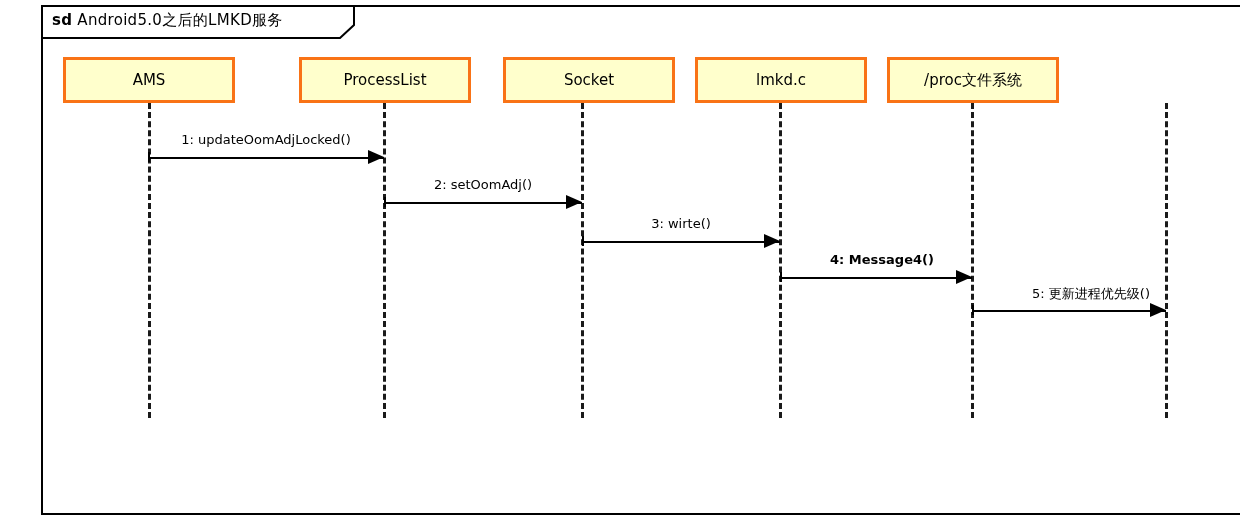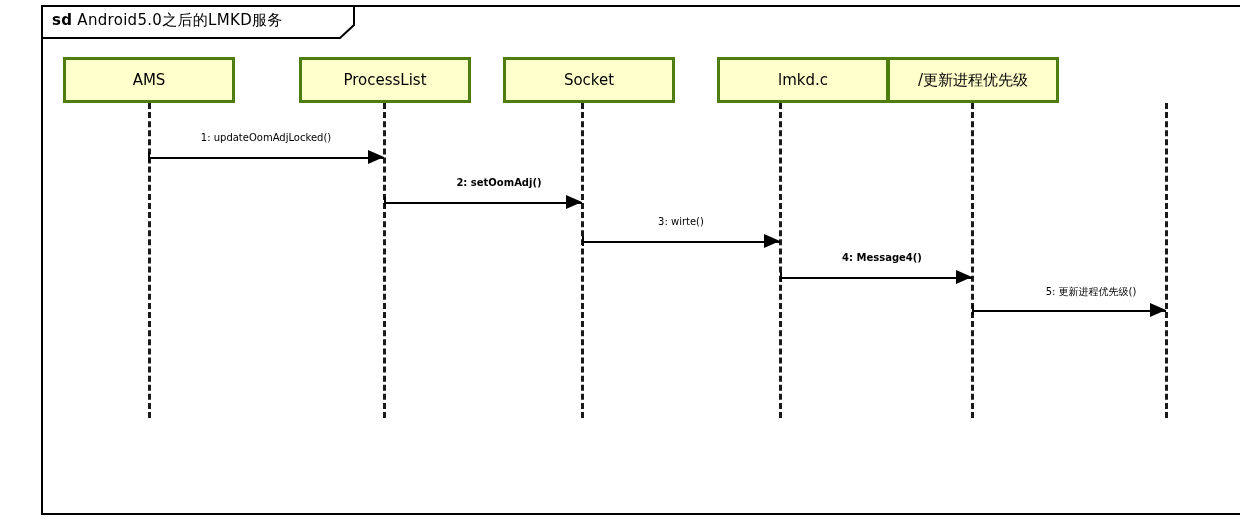--- a/index.html
+++ b/index.html
@@ -53,21 +53,21 @@
   .frame-tab-text .sd {
     font-weight: bold;
   }
 
   
   .actor-box {
     position: absolute;
     top: 57px;
     height: 46px;
     background: #ffffcc;
-    border: 3px solid #4d7c0f;
+    border: 3px solid #f97316;
     box-sizing: border-box;
     display: flex;
     align-items: center;
     justify-content: center;
     font-size: 15px;
     color: #000000;
     white-space: nowrap;
   }
 
   
@@ -104,21 +104,21 @@
     position: absolute;
     left: 0;
     top: -5px;
     width: 0;
     height: 10px;
     border-left: 2px solid #000000;
   }
   .msg-label {
     position: absolute;
     top: -25px;
-    font-size: 10px;
+    font-size: 13px;
     color: #000000;
     white-space: nowrap;
     text-align: center;
   }
 </style>
 </head>
 <body>
 
 <div id="canvas">
 
@@ -136,46 +136,46 @@
 
   <div class="actor-box" style="left:27px;width:172px;">
       <span>AMS</span>
     </div>
   <div class="actor-box" style="left:467px;width:172px;">
       <span>Socket</span>
     </div>
   <div class="actor-box" style="left:263px;width:172px;">
       <span>ProcessList</span>
     </div>
-  <div class="actor-box" style="left:681px;width:172px;">
+  <div class="actor-box" style="left:659px;width:172px;">
       <span>lmkd.c</span>
     </div>
   <div class="actor-box" style="left:851px;width:172px;">
-      <span>/更新进程优先级</span>
+      <span>/proc文件系统</span>
     </div>
 
   <div class="lifeline" style="left:112px;"></div>
   <div class="lifeline" style="left:347px;"></div>
   <div class="lifeline" style="left:545px;"></div>
   <div class="lifeline" style="left:743px;"></div>
   <div class="lifeline" style="left:935px;"></div>
   <div class="lifeline" style="left:1129px;"></div>
 
   <div class="msg" style="left:112px;top:157px;width:236px;">
     <div class="msg-tail"></div>
     <div class="msg-line" style="width:236px;"></div>
     <div class="msg-arrowhead" style="left:220px;"></div>
     <div class="msg-label" style="left:-6px;width:248px;">1: updateOomAdjLocked()</div>
   </div>
 
   <div class="msg" style="left:348px;top:202px;width:198px;">
     <div class="msg-tail"></div>
     <div class="msg-line" style="width:198px;"></div>
     <div class="msg-arrowhead" style="left:182px;"></div>
-    <div class="msg-label" style="left:16px;width:198px;font-weight:bold;">2: setOomAdj()</div>
+    <div class="msg-label" style="left:0px;width:198px;">2: setOomAdj()</div>
   </div>
 
   <div class="msg" style="left:546px;top:241px;width:198px;">
     <div class="msg-tail"></div>
     <div class="msg-line" style="width:198px;"></div>
     <div class="msg-arrowhead" style="left:182px;"></div>
     <div class="msg-label" style="left:0px;width:198px;text-align:center;">3: wirte()</div>
   </div>
 
   <div class="msg" style="left:744px;top:277px;width:192px;">

